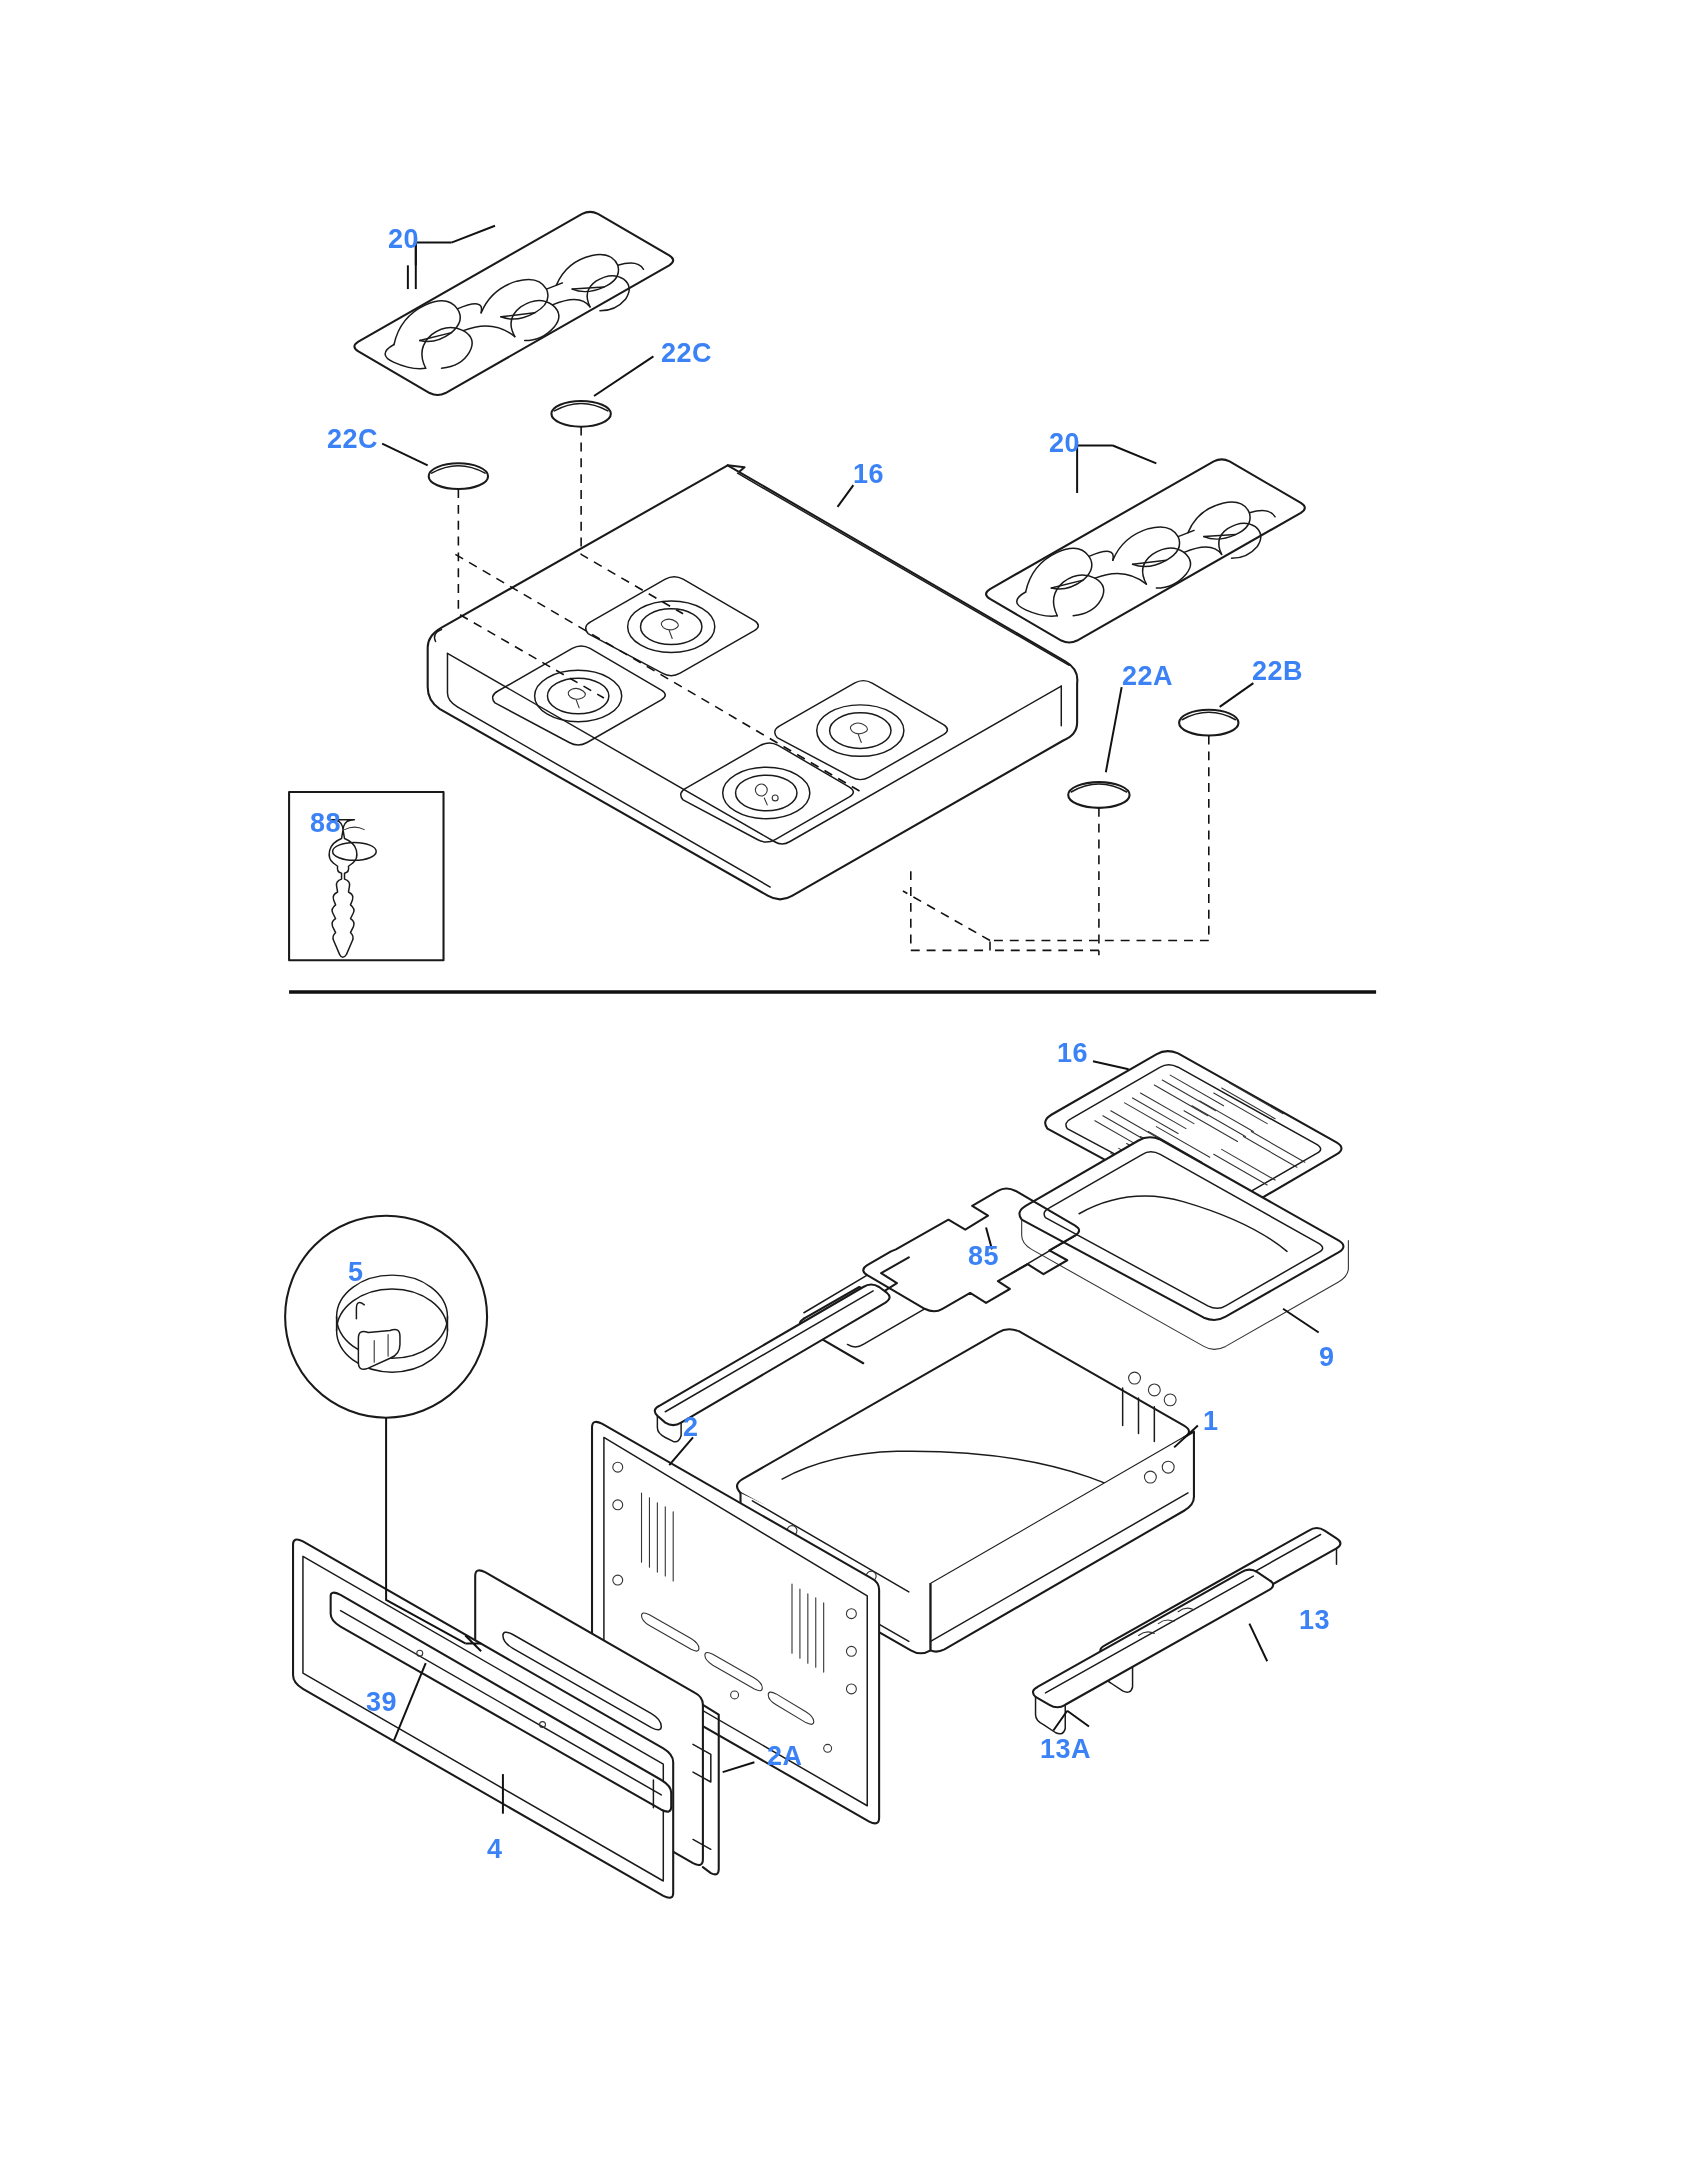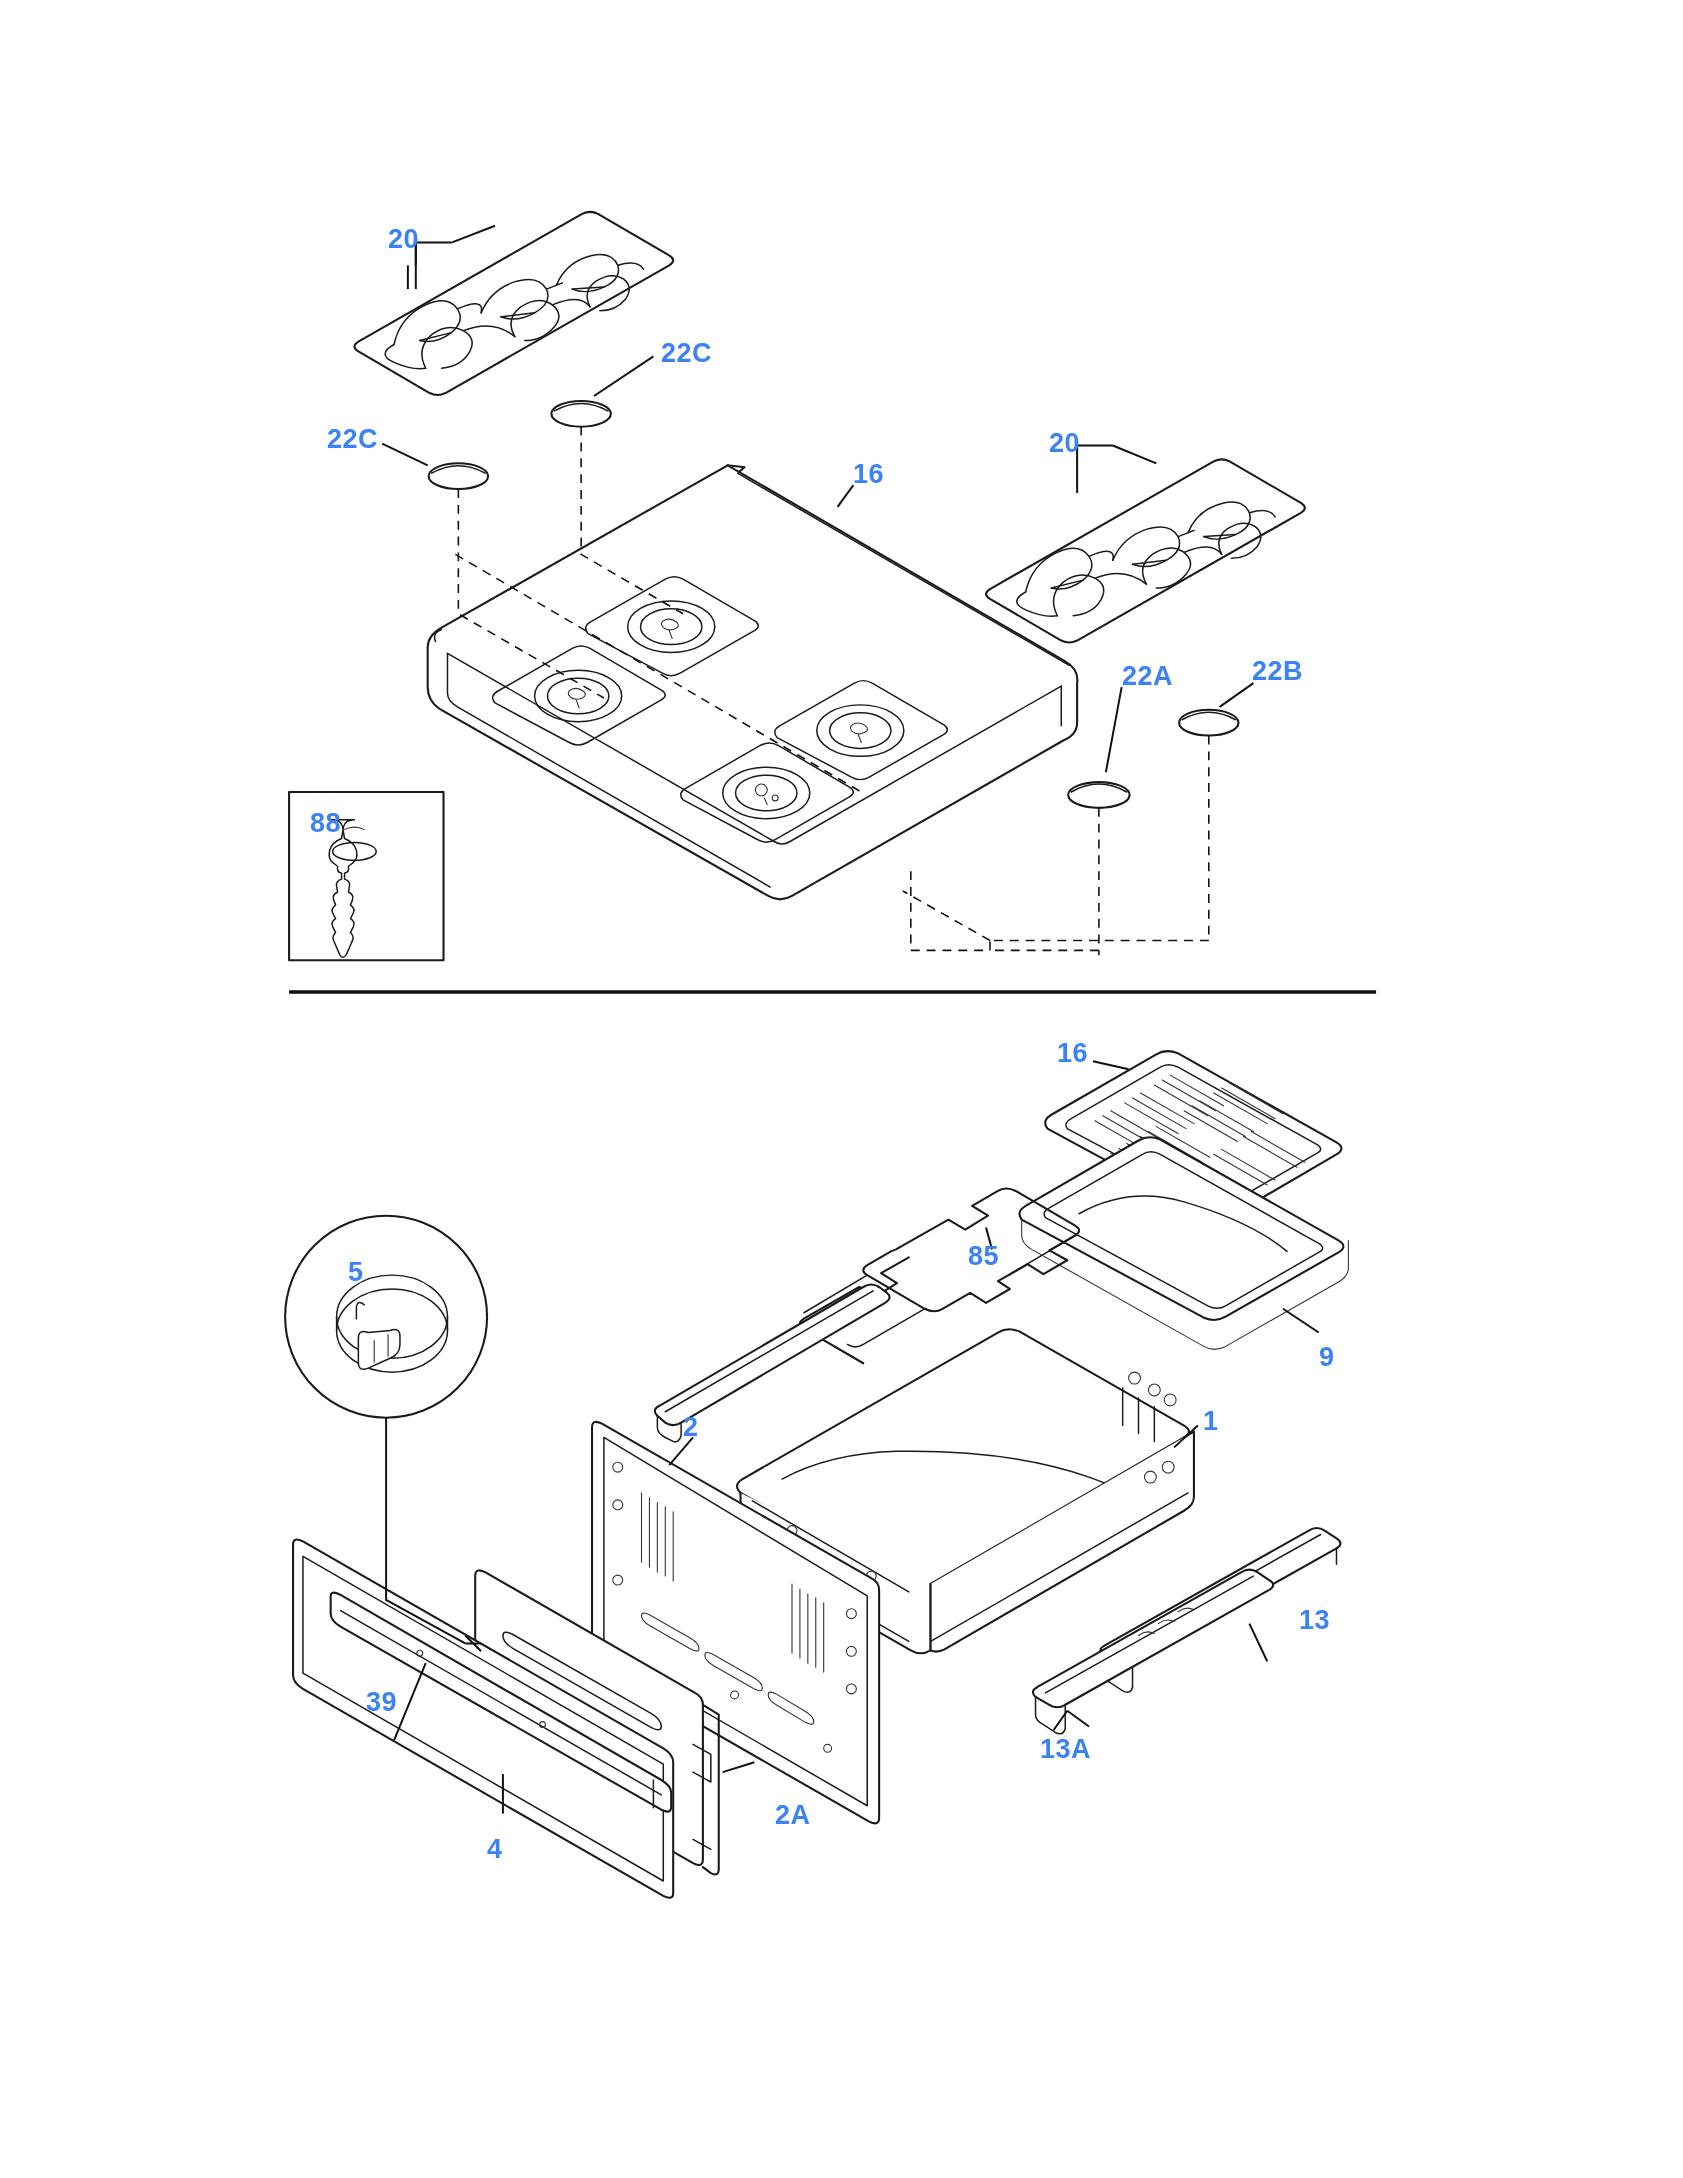--- a/index.html
+++ b/index.html
@@ -395,20 +395,20 @@
   <div class="callout" style="left:1049px; top:430px;">20</div>
   <div class="callout" style="left:1122px; top:663px;">22A</div>
   <div class="callout" style="left:1252px; top:658px;">22B</div>
   <div class="callout" style="left:310px; top:810px;">88</div>
   <div class="callout" style="left:1057px; top:1040px;">16</div>
   <div class="callout" style="left:968px; top:1203px;margin-top:40px;">85</div>
   <div class="callout" style="left:1319px; top:1344px;">9</div>
   <div class="callout" style="left:1203px; top:1408px;">1</div>
   <div class="callout" style="left:348px; top:1259px;">5</div>
   <div class="callout" style="left:683px; top:1414px;">2</div>
-  <div class="callout" style="left:767px; top:1802px;margin-left:8px;">2A</div>
+  <div class="callout" style="left:767px; top:1743px;">2A</div>
   <div class="callout" style="left:1275px; top:1607px;margin-left:24px;">13</div>
   <div class="callout" style="left:1040px; top:1736px;">13A</div>
   <div class="callout" style="left:366px; top:1689px;">39</div>
   <div class="callout" style="left:487px; top:1836px;">4</div>
 
 </div>
 
 
 </body></html>

